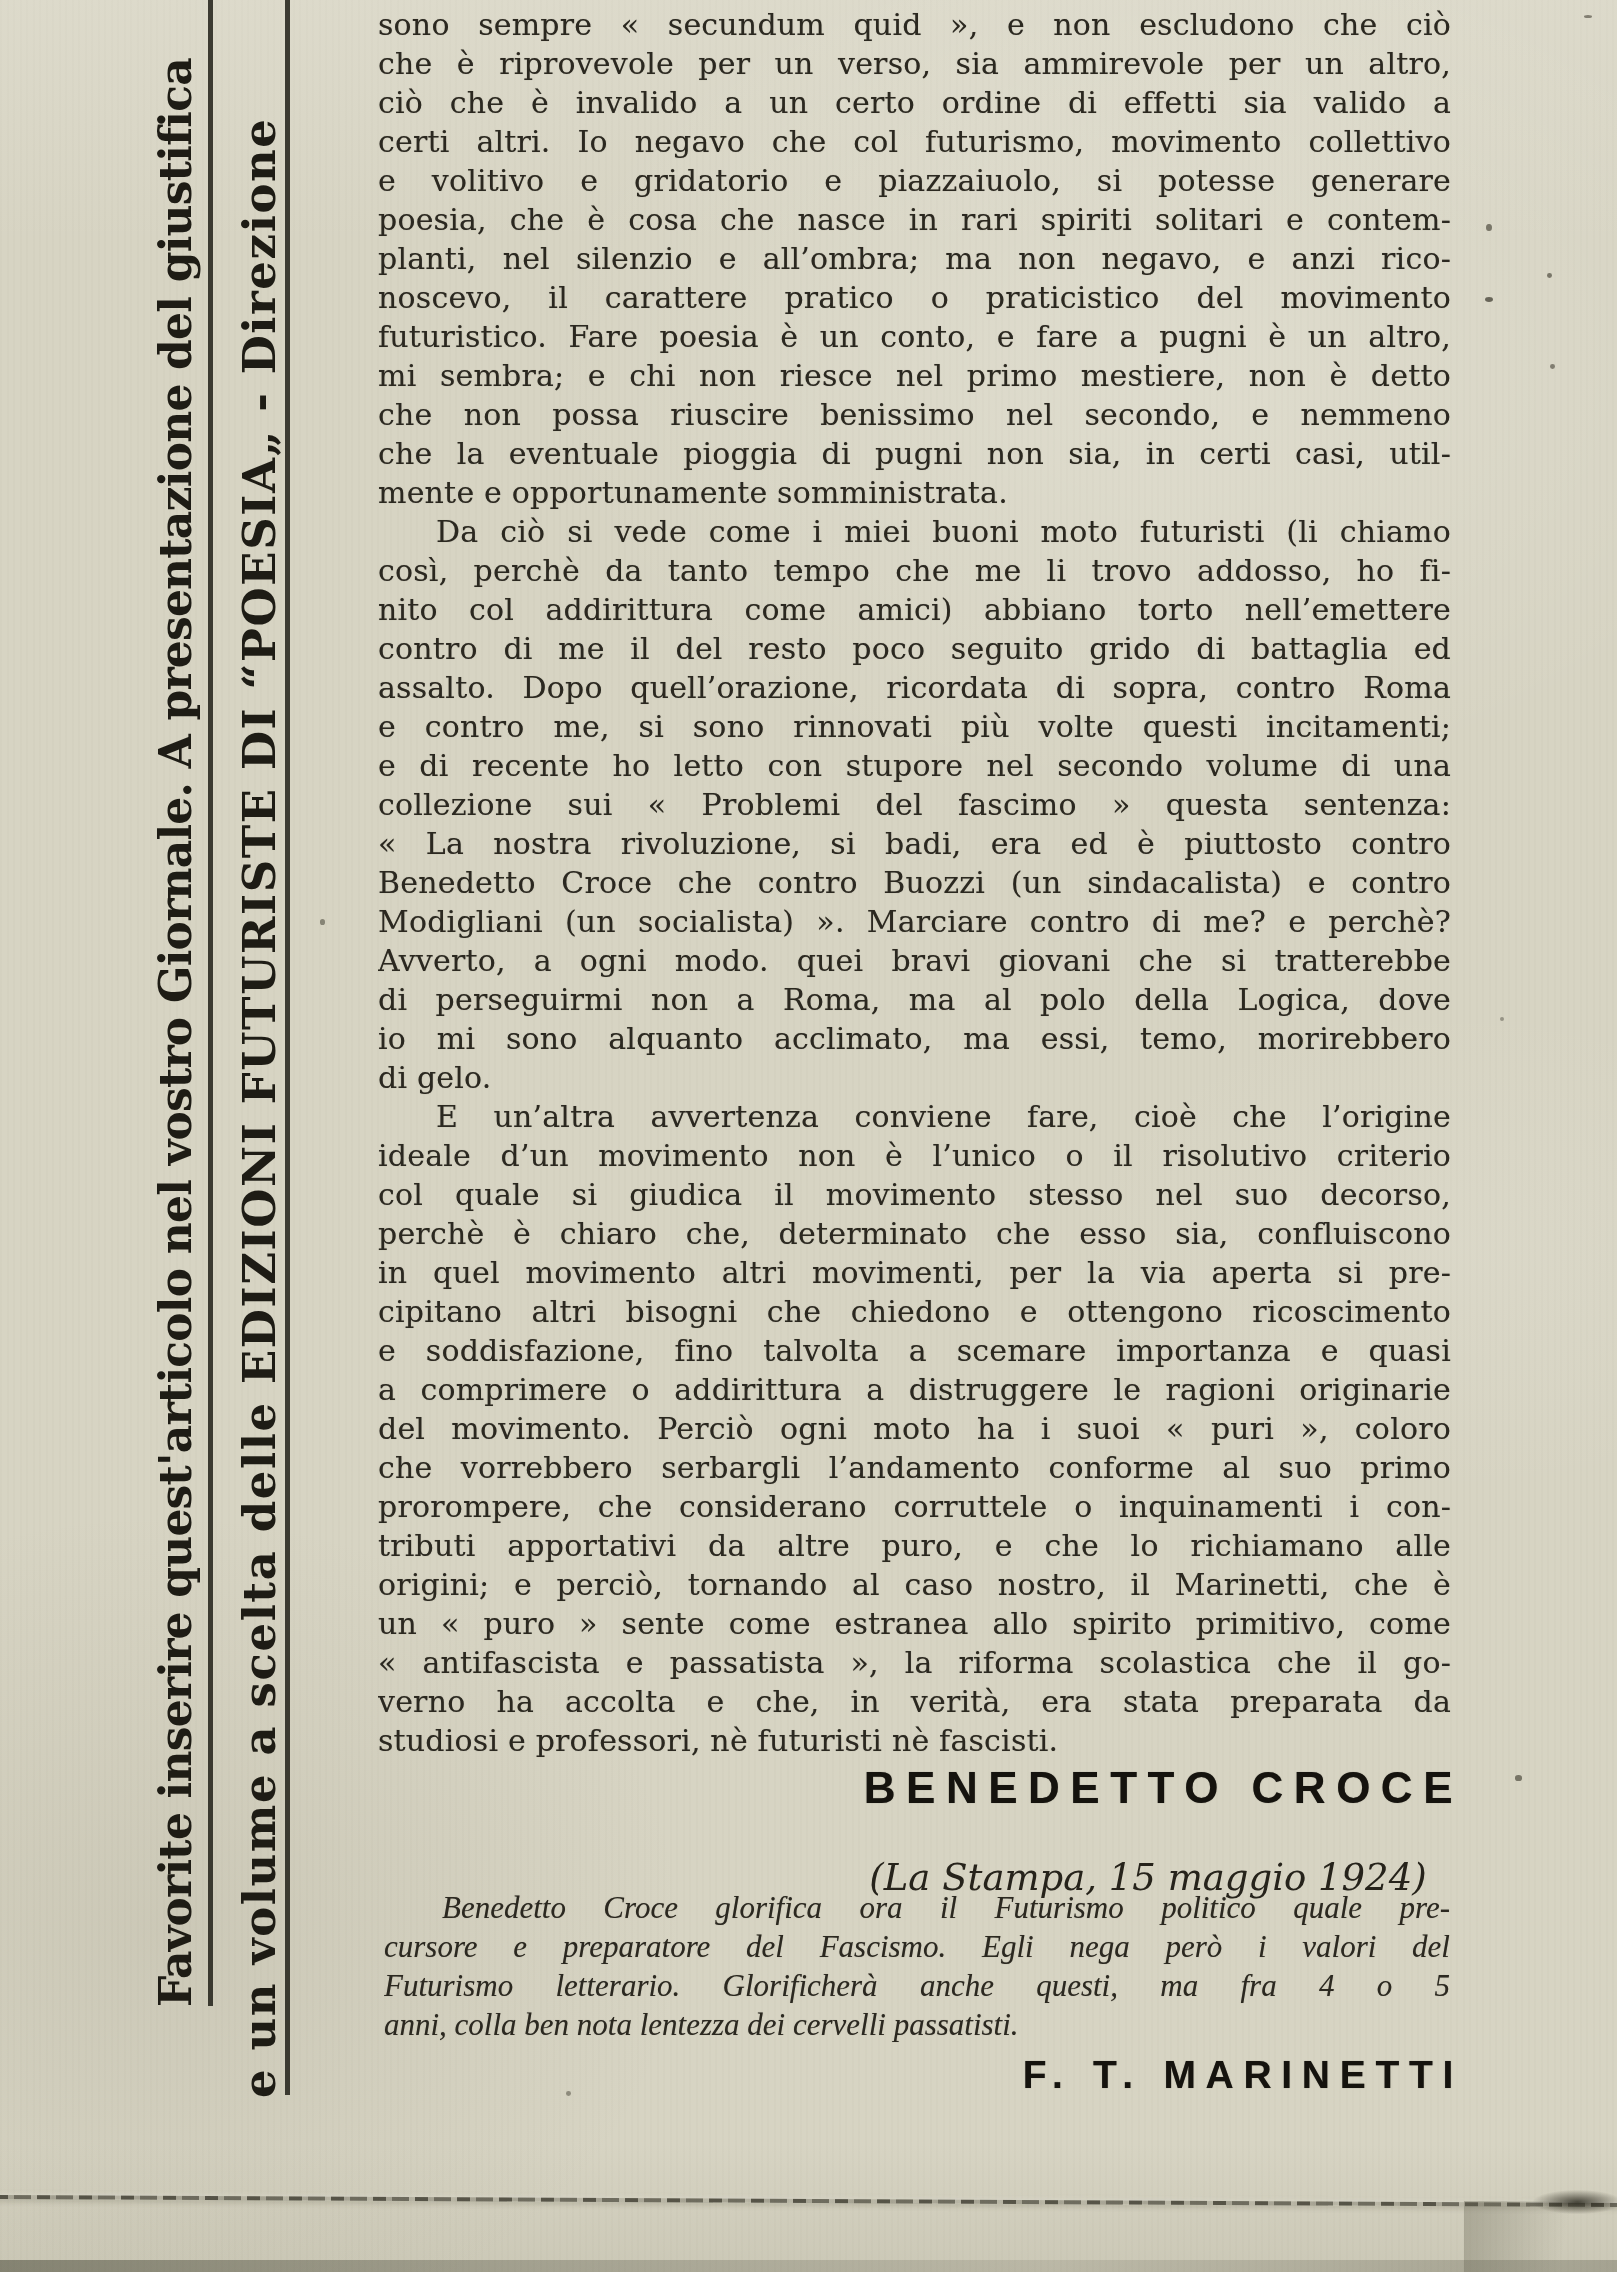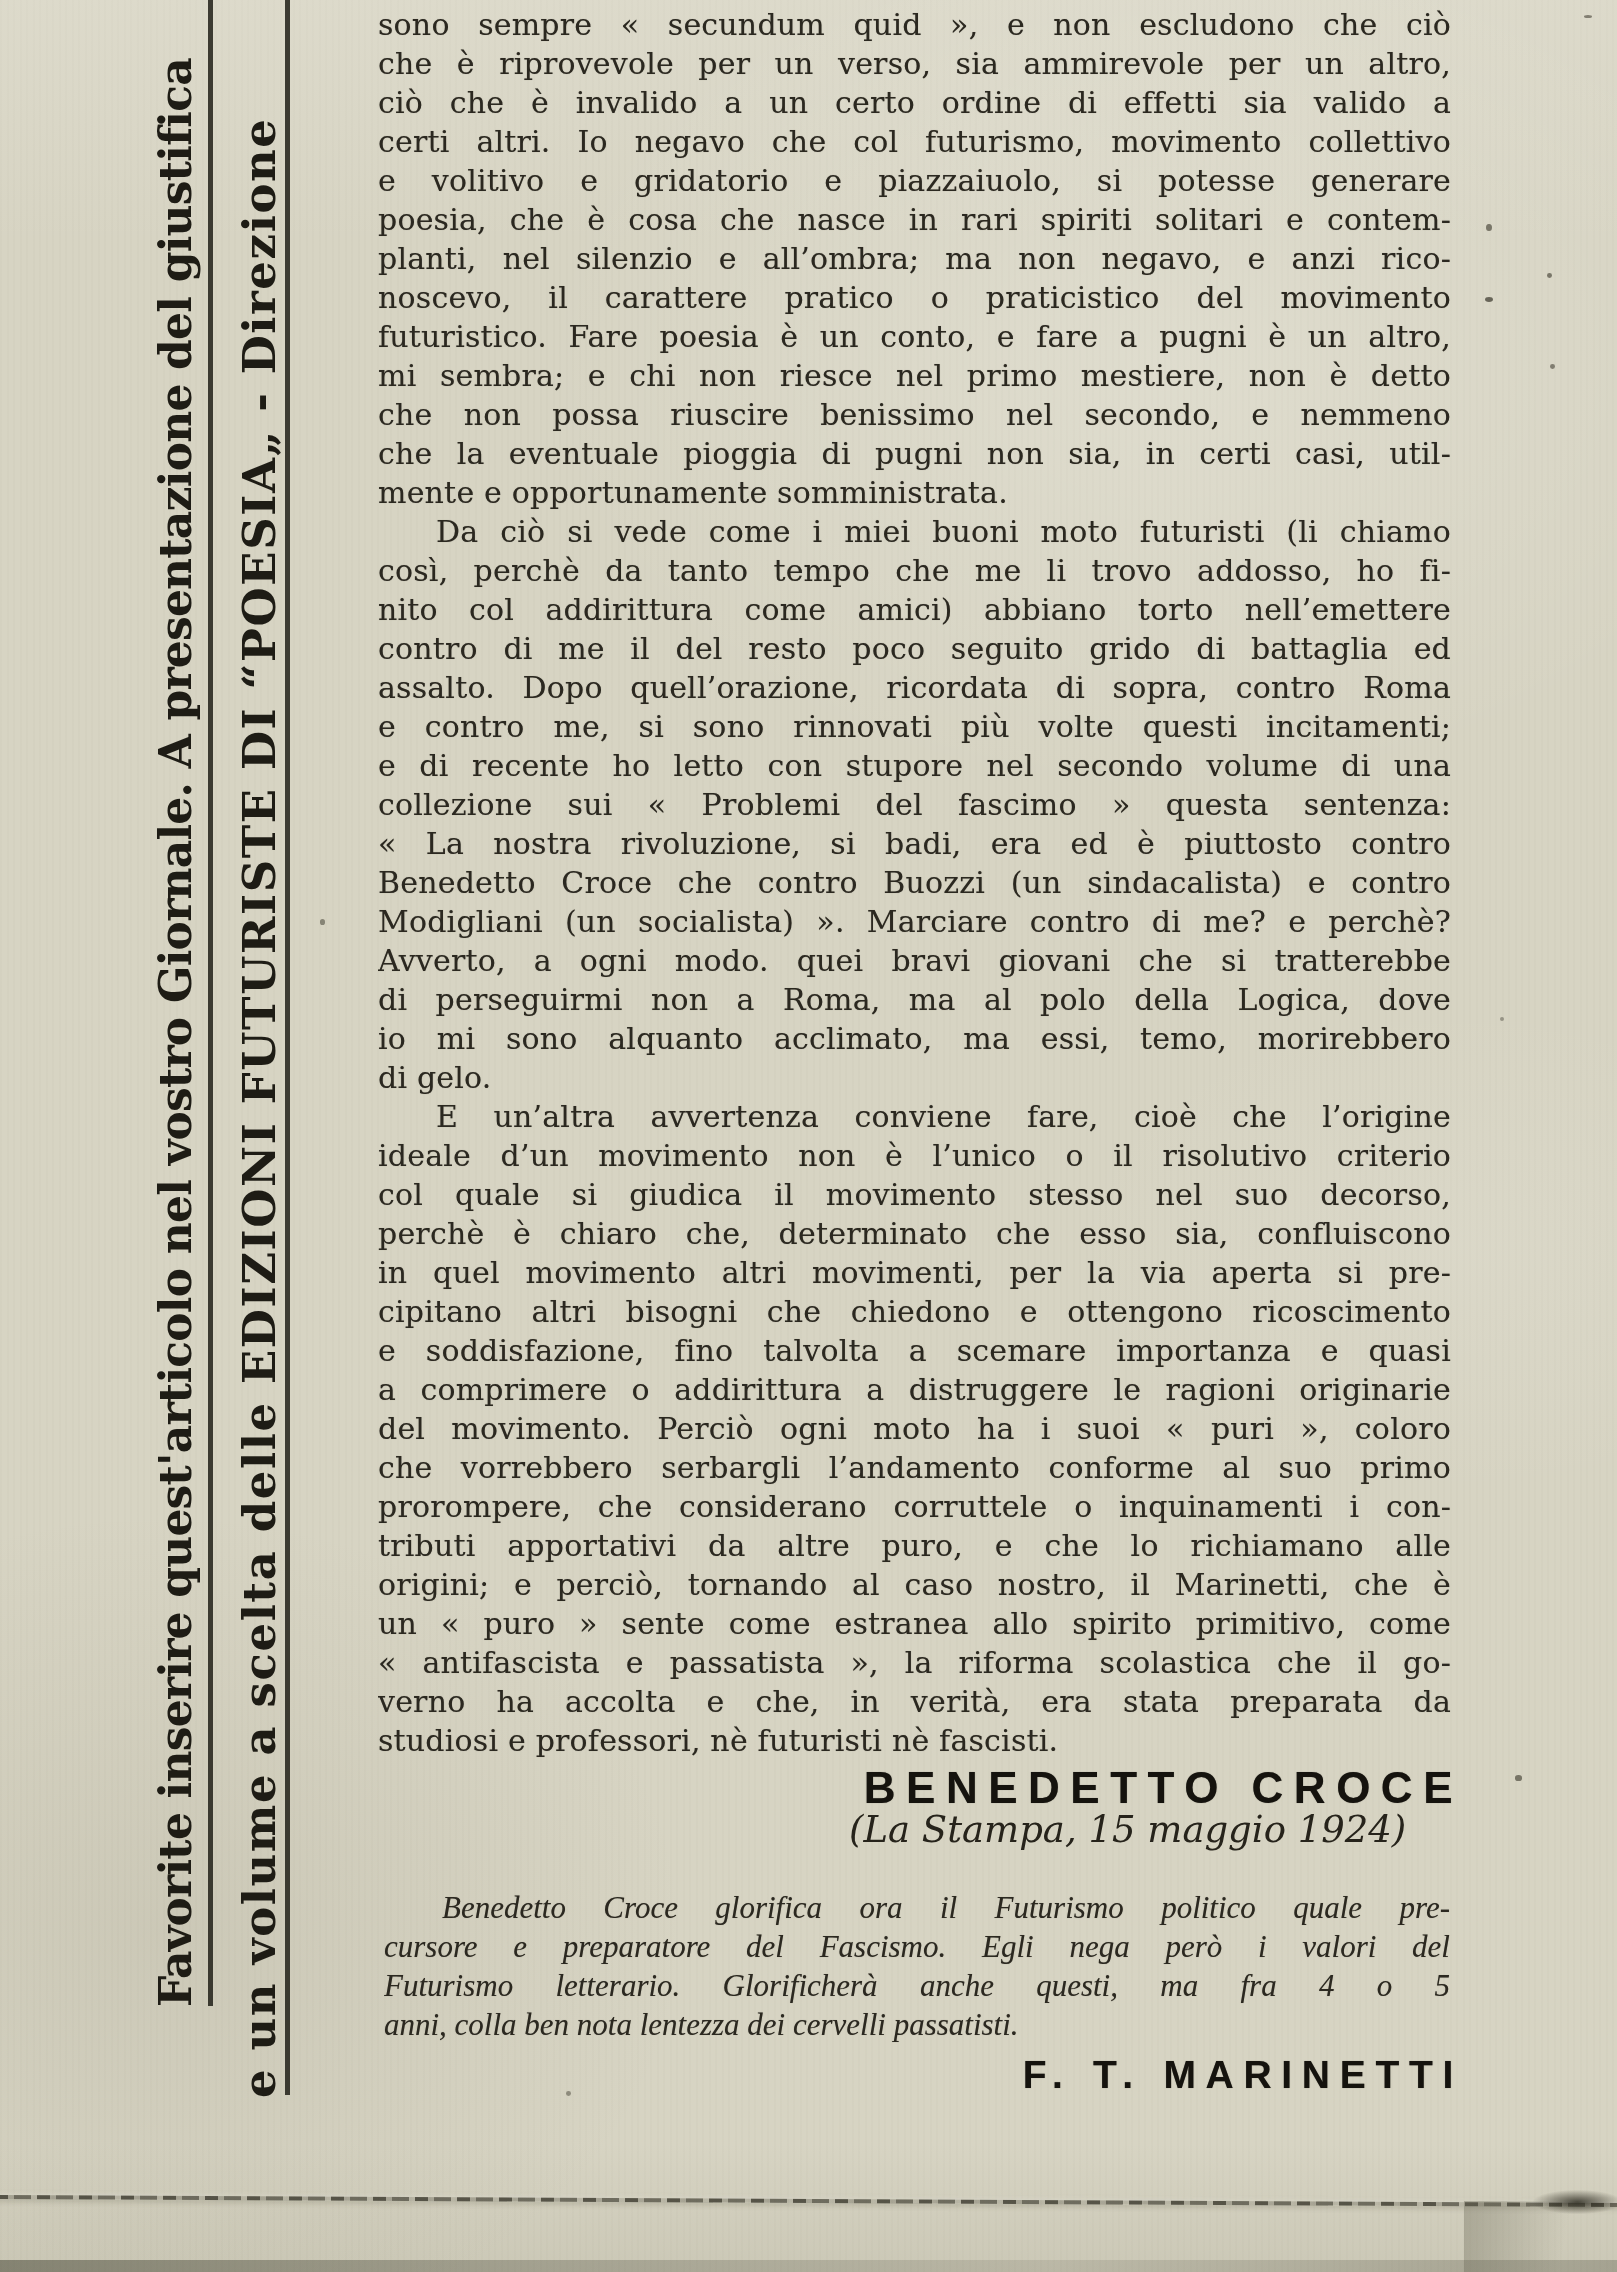--- a/index.html
+++ b/index.html
@@ -56,22 +56,22 @@
   .sig {
     position:absolute; right:155px; text-align:right;
     font-family:"Liberation Sans", sans-serif; font-weight:bold;
     color:#15130e; white-space:nowrap;
     text-shadow:0 0 0.8px rgba(20,18,12,.5);
   }
   .croce    { top:1763px; font-size:44px; letter-spacing:10.5px; }
   .marinetti{ top:2053px; font-size:39px; letter-spacing:9.7px; }
 
   .cite {
-    position:absolute; left:849px; top:1808px; width:598px;
-    font-style:italic; font-size:37px; color:#26231b;
+    position:absolute; left:849px; top:1856px; width:598px;
+    text-align:center; font-style:italic; font-size:37px; color:#26231b;
     white-space:nowrap;
   }
 
   
   .crease {
     position:absolute; left:-4.9px; top:2195px; width:1627px; height:4px;
     transform:rotate(.28deg); transform-origin:left center;
     background-image:repeating-linear-gradient(90deg,
       rgba(45,43,32,.75) 0 13px, rgba(45,43,32,.25) 13px 19.4px,
       rgba(45,43,32,.6) 19.4px 36px, rgba(45,43,32,.15) 36px 42px);

